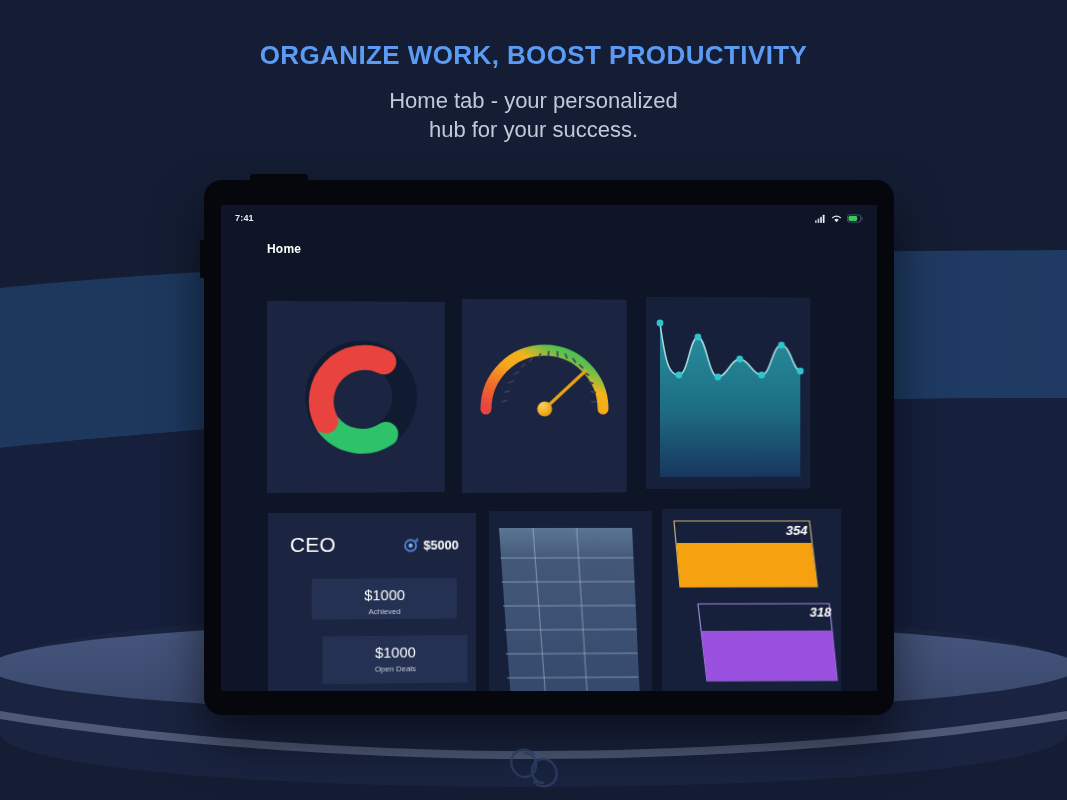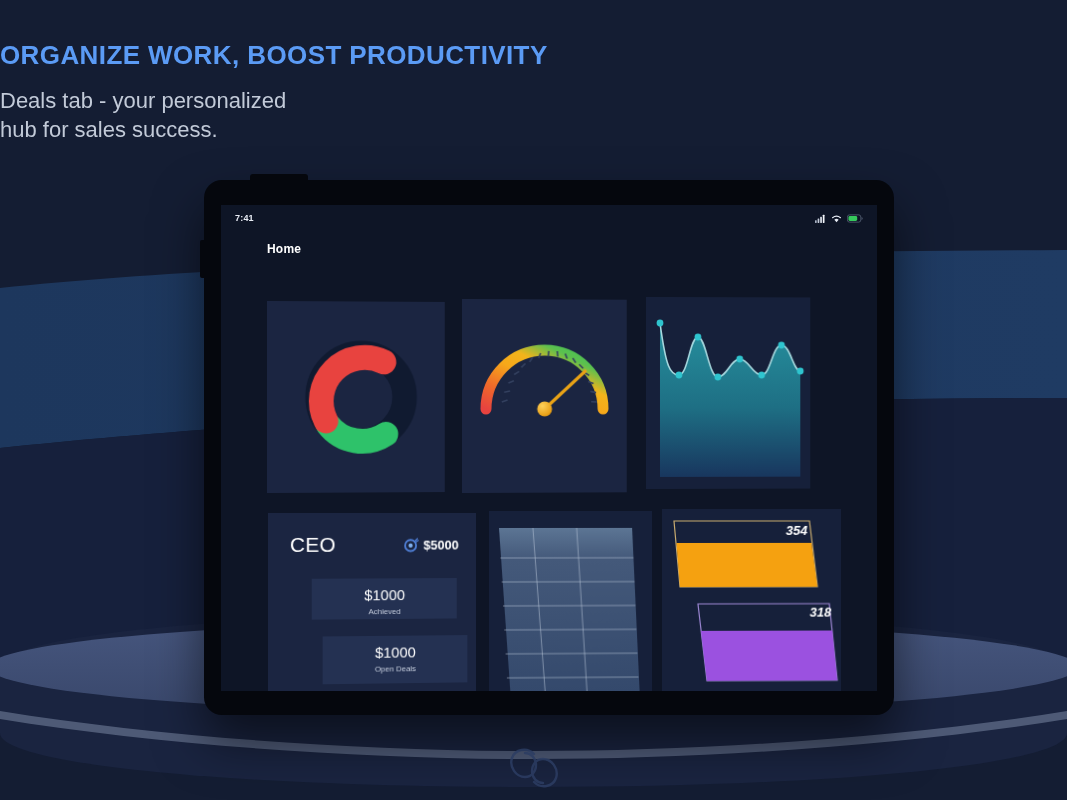--- a/index.html
+++ b/index.html
@@ -13,21 +13,21 @@
     position:relative; width:1067px; height:800px;
     background:#141d33; overflow:hidden;
   }
 
   
   #bg-waves{ position:absolute; inset:0; width:1067px; height:800px; }
 
   
   #headline-block{
     position:absolute; left:0; top:40px; width:1067px;
-    z-index:4;
+    text-align:center; z-index:4;
   }
   #headline{
     font-size:26px; font-weight:bold; letter-spacing:.4px;
     color:#5b9bf5; text-transform:uppercase;
   }
   #subhead{
     margin-top:16px; font-size:22px; line-height:1.3;
     color:#c2cad8; font-weight:400;
   }
   #subhead .l2{ display:block; }
@@ -177,22 +177,22 @@
     <path d="M0,52 C0,20 239,-2 533,-2 C828,-2 1067,20 1067,52 L1067,118
              C1067,150 828,172 533,172 C239,172 0,150 0,118 Z" fill="#1a2440"></path>
     <ellipse cx="533" cy="52" rx="545" ry="46" fill="url(#podGrad)"></ellipse>
     <path d="M0,96 C160,122 360,136 533,136 C706,136 906,122 1067,96
              L1067,104 C906,130 706,144 533,144 C360,144 160,130 0,104 Z" fill="#8f9db9" opacity=".45"></path>
   </svg>
 
   <div id="headline-block">
     <div id="headline">ORGANIZE WORK, BOOST PRODUCTIVITY</div>
     <div id="subhead">
-      <span>Deals tab - your personalized</span>
-      <span class="l2">hub for sales success.</span>
+      <span>Home tab - your personalized</span>
+      <span class="l2">hub for your success.</span>
     </div>
   </div>
 
   <div id="tablet">
     <div id="tablet-body"></div>
     <div id="tablet-notch"></div>
     <div id="tablet-button"></div>
 
     <div id="screen">
 

